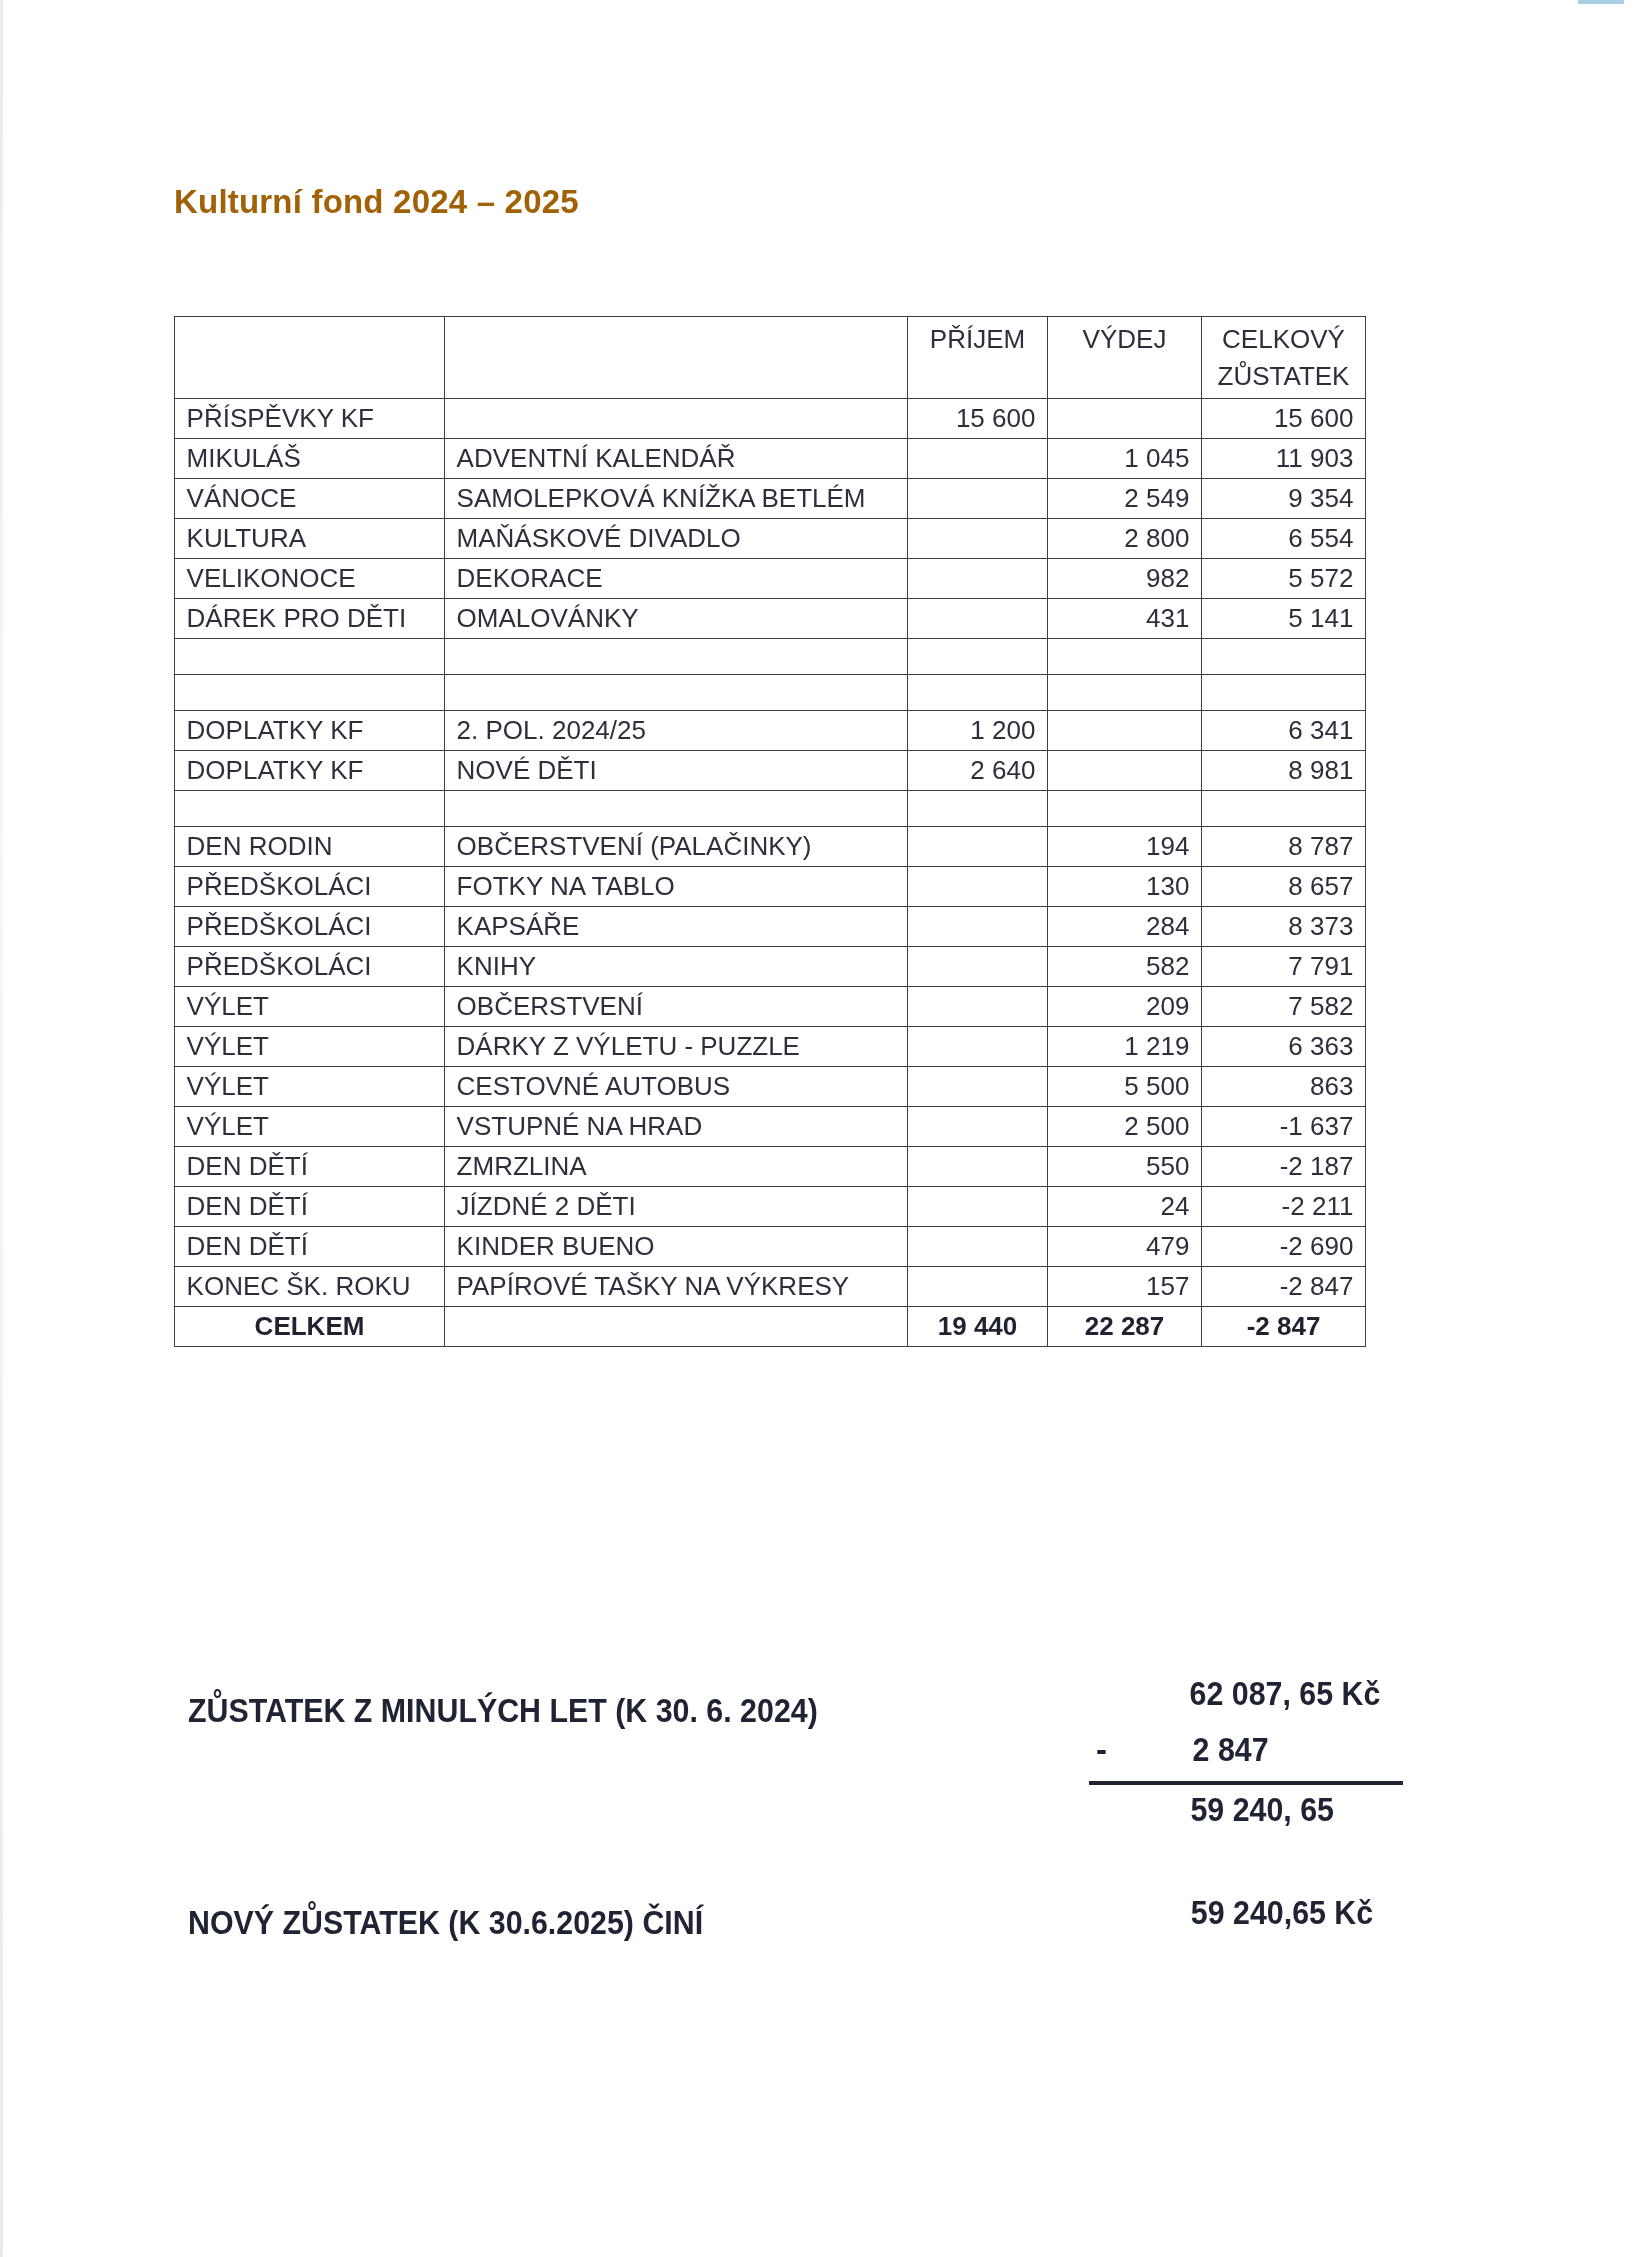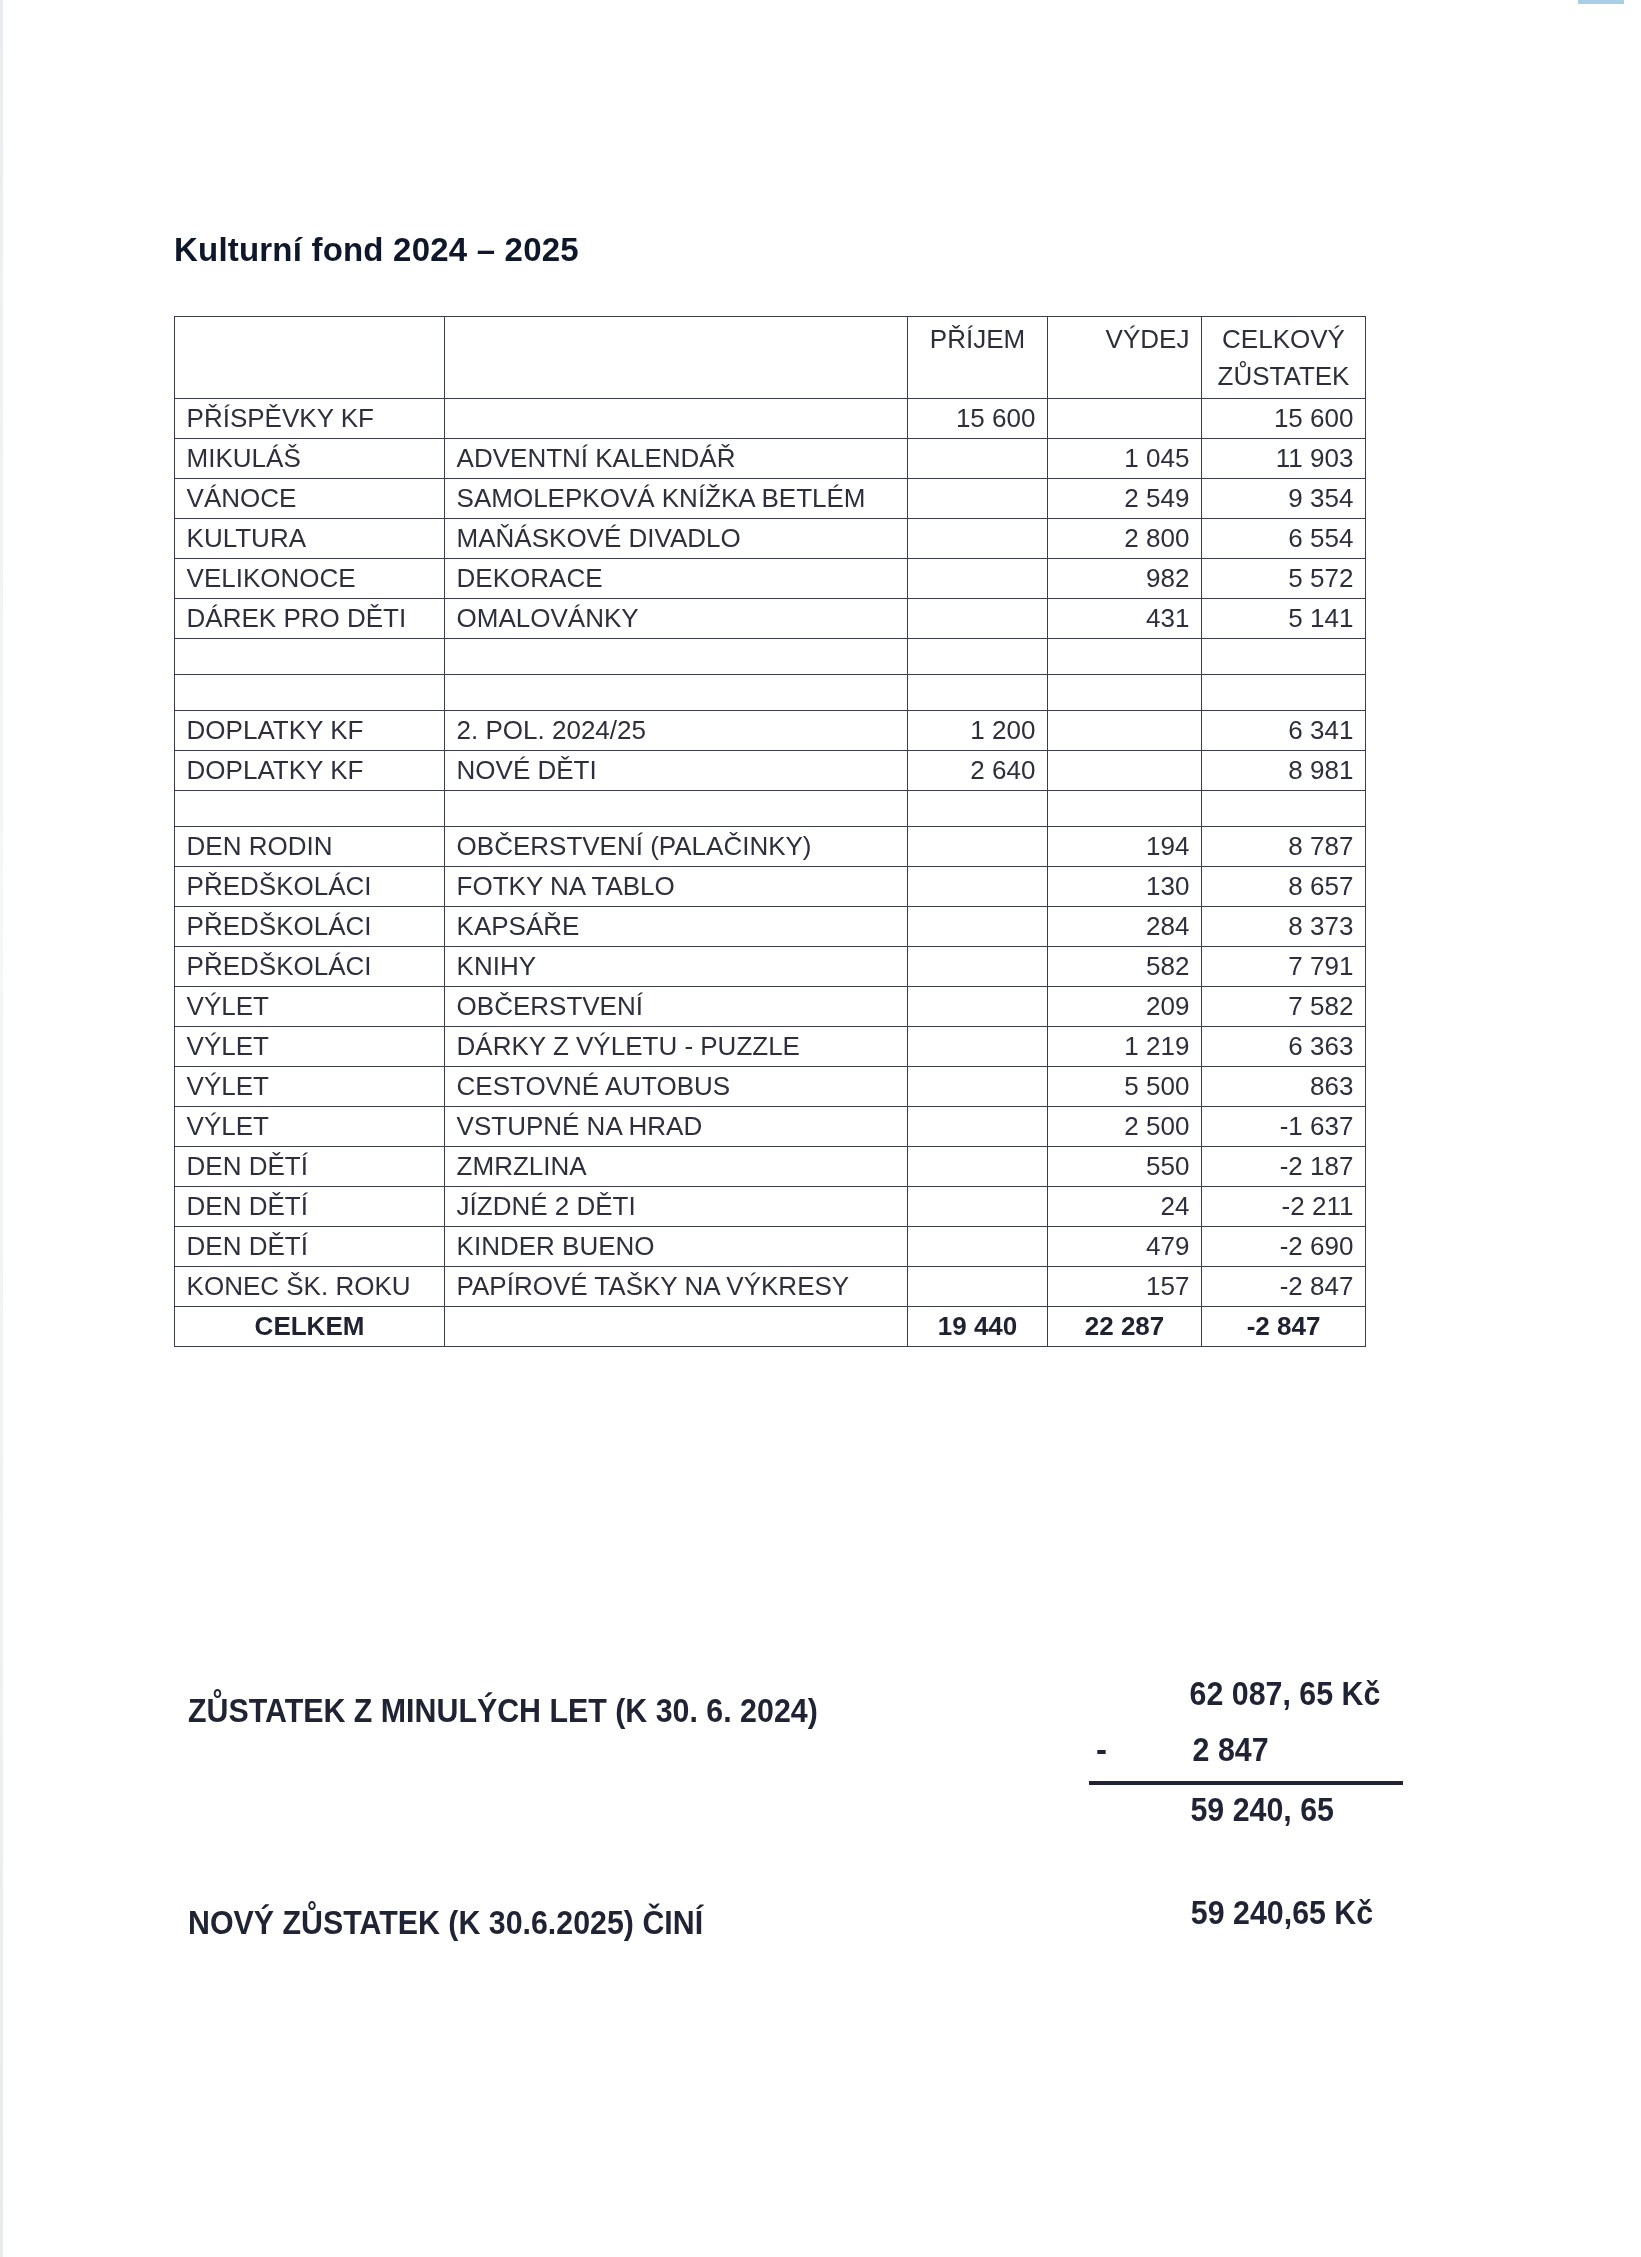--- a/index.html
+++ b/index.html
@@ -26,23 +26,22 @@
       right: 17.4px; top: 0;
       width: 46px; height: 3.9px;
       background: #a8cfe6;
     }
     .page-title {
       position: absolute;
       left: 174px;
       top: 183px;
       font-size: 33px;
       font-weight: bold;
-      color: #0f172a;
+      color: #a16207;
       letter-spacing: 0.2px;
-      margin-top: 48px;
     }
     
     .kf-table {
       position: absolute;
       left: 174px;
       top: 316px;
       border-collapse: collapse;
       table-layout: fixed;
       font-size: 26px;
       color: #2d303c;
@@ -60,21 +59,20 @@
     .kf-table col.c1 { width: 270px; }
     .kf-table col.c2 { width: 463px; }
     .kf-table col.c3 { width: 140px; }
     .kf-table col.c4 { width: 154px; }
     .kf-table col.c5 { width: 164px; }
     .kf-table thead th {
       height: 77px;
       vertical-align: top;
       line-height: 37px;
       padding-top: 3.9px;
-      text-align: right;
       white-space: normal;
     }
     .kf-table thead th.center { text-align: center; margin-top: 12px; }
     .kf-table td.num { text-align: right; }
     .kf-table tr.spacer td { height: 35px; }
     .kf-table tr.total td { font-weight: bold; color: #1f2230; text-align: center; }
     
     .summary-label {
       position: absolute;
       font-size: 33px;

